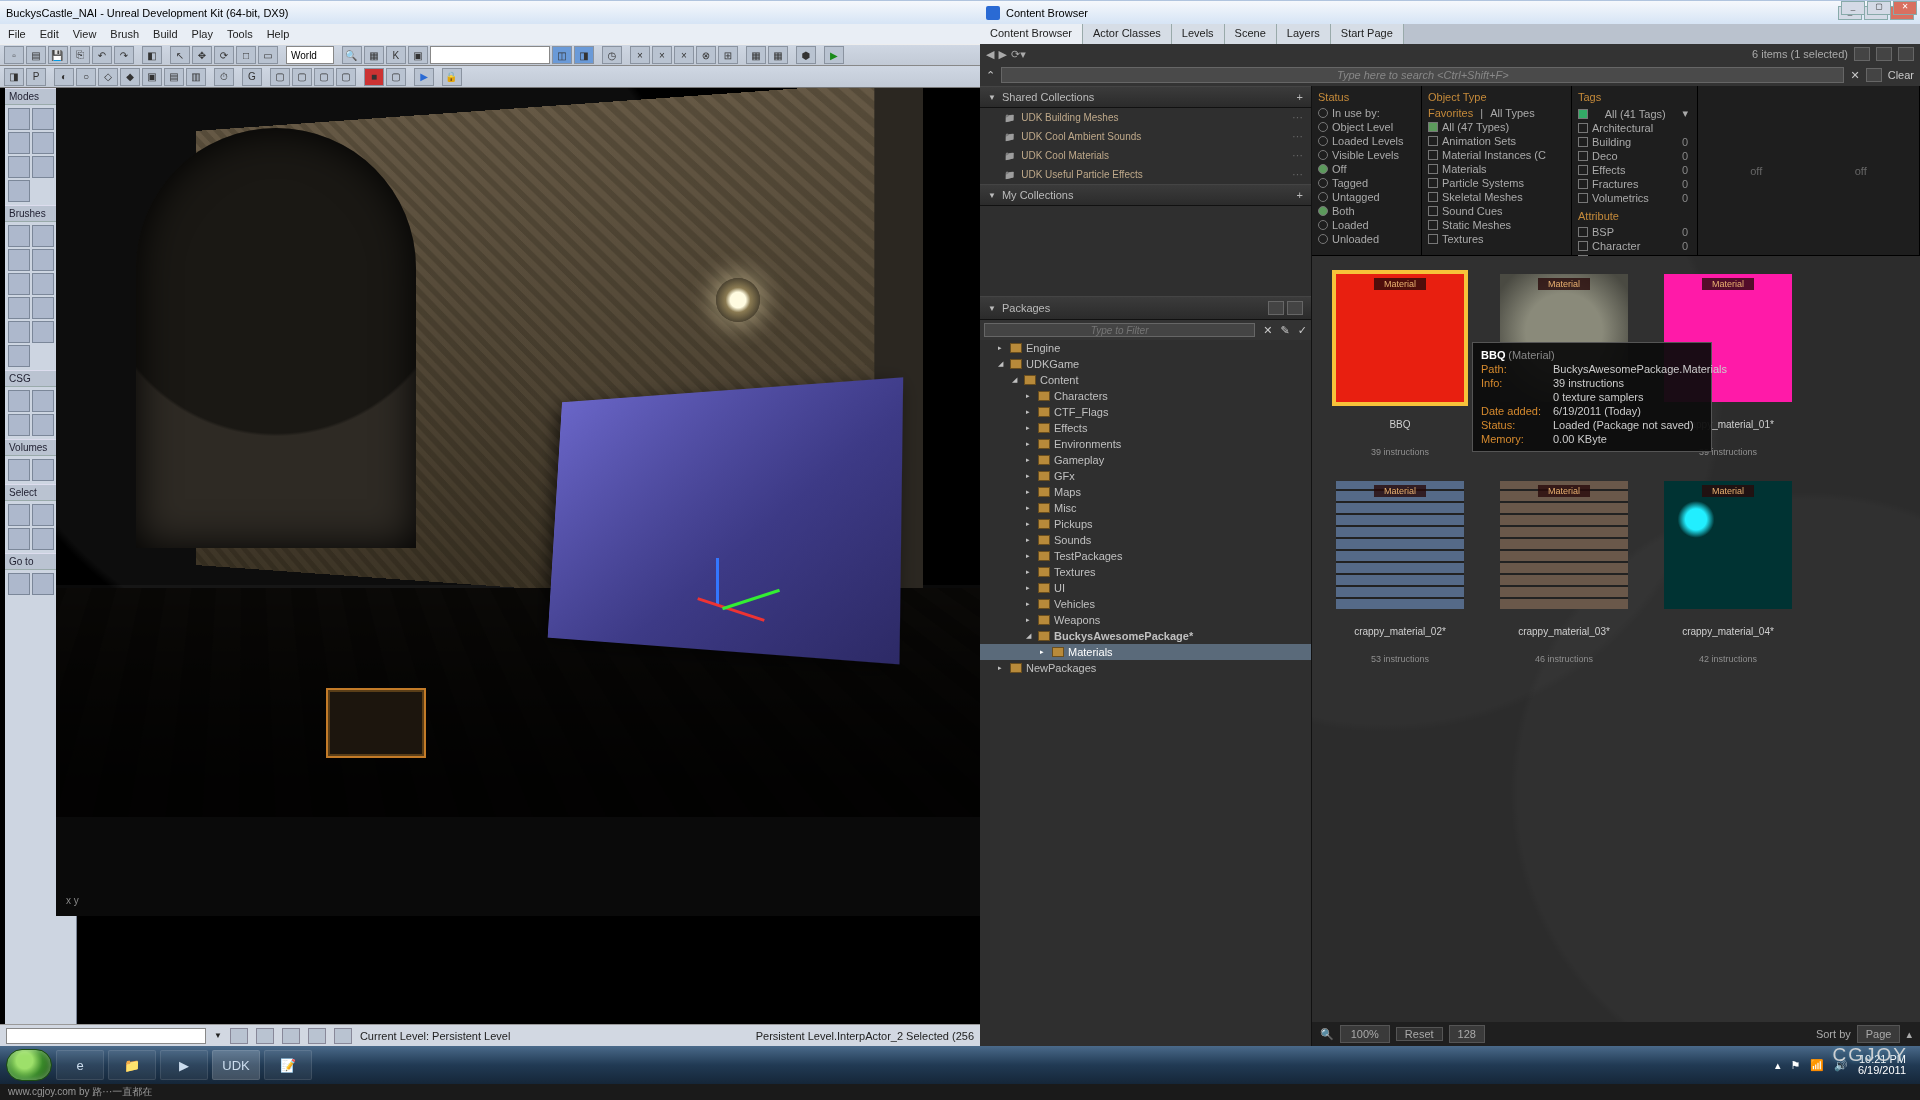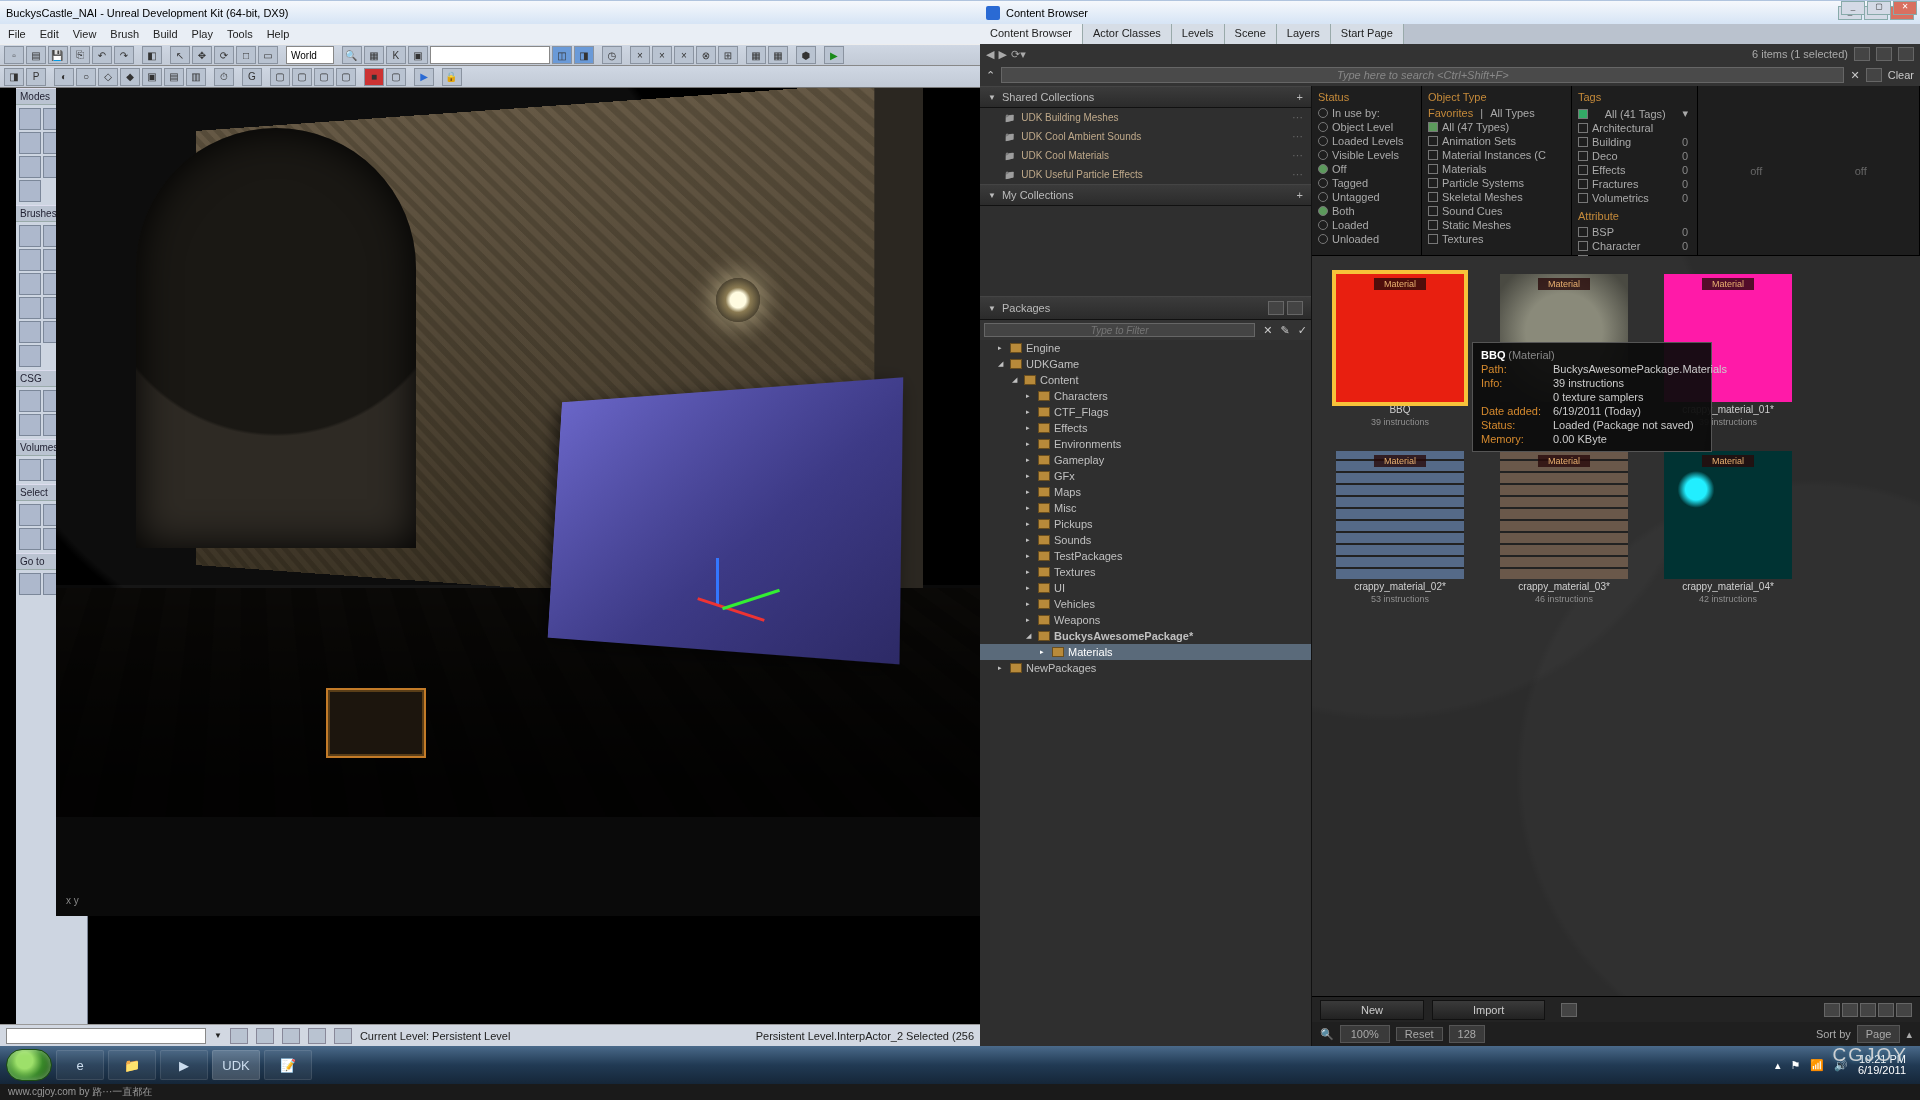--- a/index.html
+++ b/index.html
@@ -12,21 +12,21 @@
 .menubar span { cursor:default; }
 
 
 .toolbar1 { height:22px; background:linear-gradient(#cfd7e3,#c2cad6); display:flex; align-items:center; gap:2px; padding:0 4px; border-top:1px solid #eee; border-bottom:1px solid #888; }
 .toolbar2 { height:22px; background:linear-gradient(#cfd7e3,#c2cad6); display:flex; align-items:center; gap:2px; padding:0 4px; border-bottom:1px solid #777; }
 .tb-btn { width:20px; height:18px; background:#b9c3d1; border:1px solid #8a93a0; display:flex; align-items:center; justify-content:center; font-size:10px; color:#333; }
 .tb-sep { width:4px; }
 .tb-combo { height:18px; background:#fff; border:1px solid #888; padding:0 16px 0 4px; display:flex; align-items:center; font-size:10px; }
 
 
-.leftcol { position:absolute; left:16px; top:88px; width:72px; height:952px; background:#cdd5e1; border-right:1px solid #7a8494; }
+.leftcol { position:absolute; left:5px; top:88px; width:72px; height:952px; background:#cdd5e1; border-right:1px solid #7a8494; }
 .palette-hdr { background:#bac3d1; color:#223; font-size:10px; padding:2px 4px; border-top:1px solid #dde; border-bottom:1px solid #9aa; }
 .palette-grid { display:flex; flex-wrap:wrap; gap:2px; padding:3px; }
 .pal-btn { width:22px; height:22px; background:#adb8cc; border:1px solid #7b8799; }
 
 
 .viewport { position:absolute; left:56px; top:88px; width:924px; height:828px; background:#000; }
 .scene { width:100%; height:100%; background:
   radial-gradient(circle at 30% 25%, rgba(255,255,255,.05) 0 40%, transparent 41%),
   linear-gradient(#000 0 60%, #0a0a0a 60% 100%);
   position:relative; overflow:hidden; }
@@ -88,21 +88,21 @@
 .cb-right { flex:1; display:flex; flex-direction:column; background:#303030; }
 .filters { height:170px; background:#1e1e1e; display:flex; font-size:10px; border-bottom:1px solid #000; }
 .filters .fsec { padding:4px 6px; border-right:1px solid #000; }
 .fsec-title { color:#c58a3a; display:block; padding:1px 0 3px 0; }
 .frow { display:flex; align-items:center; gap:4px; color:#aaa; padding:1px 0; white-space:nowrap; }
 .cb-small { width:10px; height:10px; border:1px solid #777; display:inline-block; }
 .fsec .count { color:#888; margin-left:auto; }
 .fsec.tags .frow { justify-content:space-between; width:110px; }
 .thumbs { flex:1; background:#2c2c2c; padding:18px; display:flex; flex-wrap:wrap; gap:24px; align-content:flex-start; position:relative; overflow:auto;
   background-image:radial-gradient(circle at 12% 18%,rgba(255,255,255,.02) 0 40%,transparent 41%),radial-gradient(circle at 82% 70%,rgba(255,255,255,.02) 0 40%,transparent 41%); }
-.thumb { width:140px; display:flex; flex-direction:column; align-items:center; gap:2px; }
+.thumb { width:140px; display:flex; flex-direction:column; align-items:center; gap:17px; }
 .thumb .sw { width:128px; height:128px; background:#555; position:relative; }
 .thumb .typ { position:absolute; top:4px; left:50%; transform:translateX(-50%); background:rgba(40,10,10,.8); color:#e8b070; font-size:9px; padding:1px 10px; }
 .thumb .nm { color:#d0d0d0; font-size:10px; }
 .thumb .sub { color:#8f8f8f; font-size:9px; }
 .thumb.sel .sw { outline:4px solid #f7c23a; }
 .tooltip { position:absolute; left:160px; top:86px; width:240px; background:rgba(12,12,12,.94); border:1px solid #555; padding:6px 8px; font-size:10px; z-index:20; color:#ccc; }
 .tooltip .tt-name { color:#fff; font-weight:bold; }
 .tooltip .tt-type { color:#888; }
 .tooltip .row { display:flex; gap:6px; padding-top:2px; }
 .tooltip .k { color:#d68a2e; min-width:66px; }
@@ -711,33 +711,20 @@
                 <span>Loaded (Package not saved)</span>
               </div>
               <div class="row">
                 <span class="k">Memory:</span>
                 <span>0.00 KByte</span>
               </div>
             </div>
         </div>
         </div>
 
-      <div class="cb-bottom">
-        <div class="btn">New</div>
-        <div class="btn">Import</div>
-        <div class="small-icn" style="margin-left:8px"></div>
-        <div class="spacer"></div>
-        <div class="right-controls">
-          <div class="small-icn"></div>
-          <div class="small-icn"></div>
-          <div class="small-icn"></div>
-          <div class="small-icn"></div>
-          <div class="small-icn"></div>
-        </div>
-      </div>
       <div class="cb-status">
         <span>🔍</span>
         <div class="zoom">100%</div>
         <div class="reset">Reset</div>
         <div class="val">128</div>
         <div class="spacer"></div>
         <span>Sort by</span>
         <div class="val">Page</div>
         <span>▴</span>
       </div>

